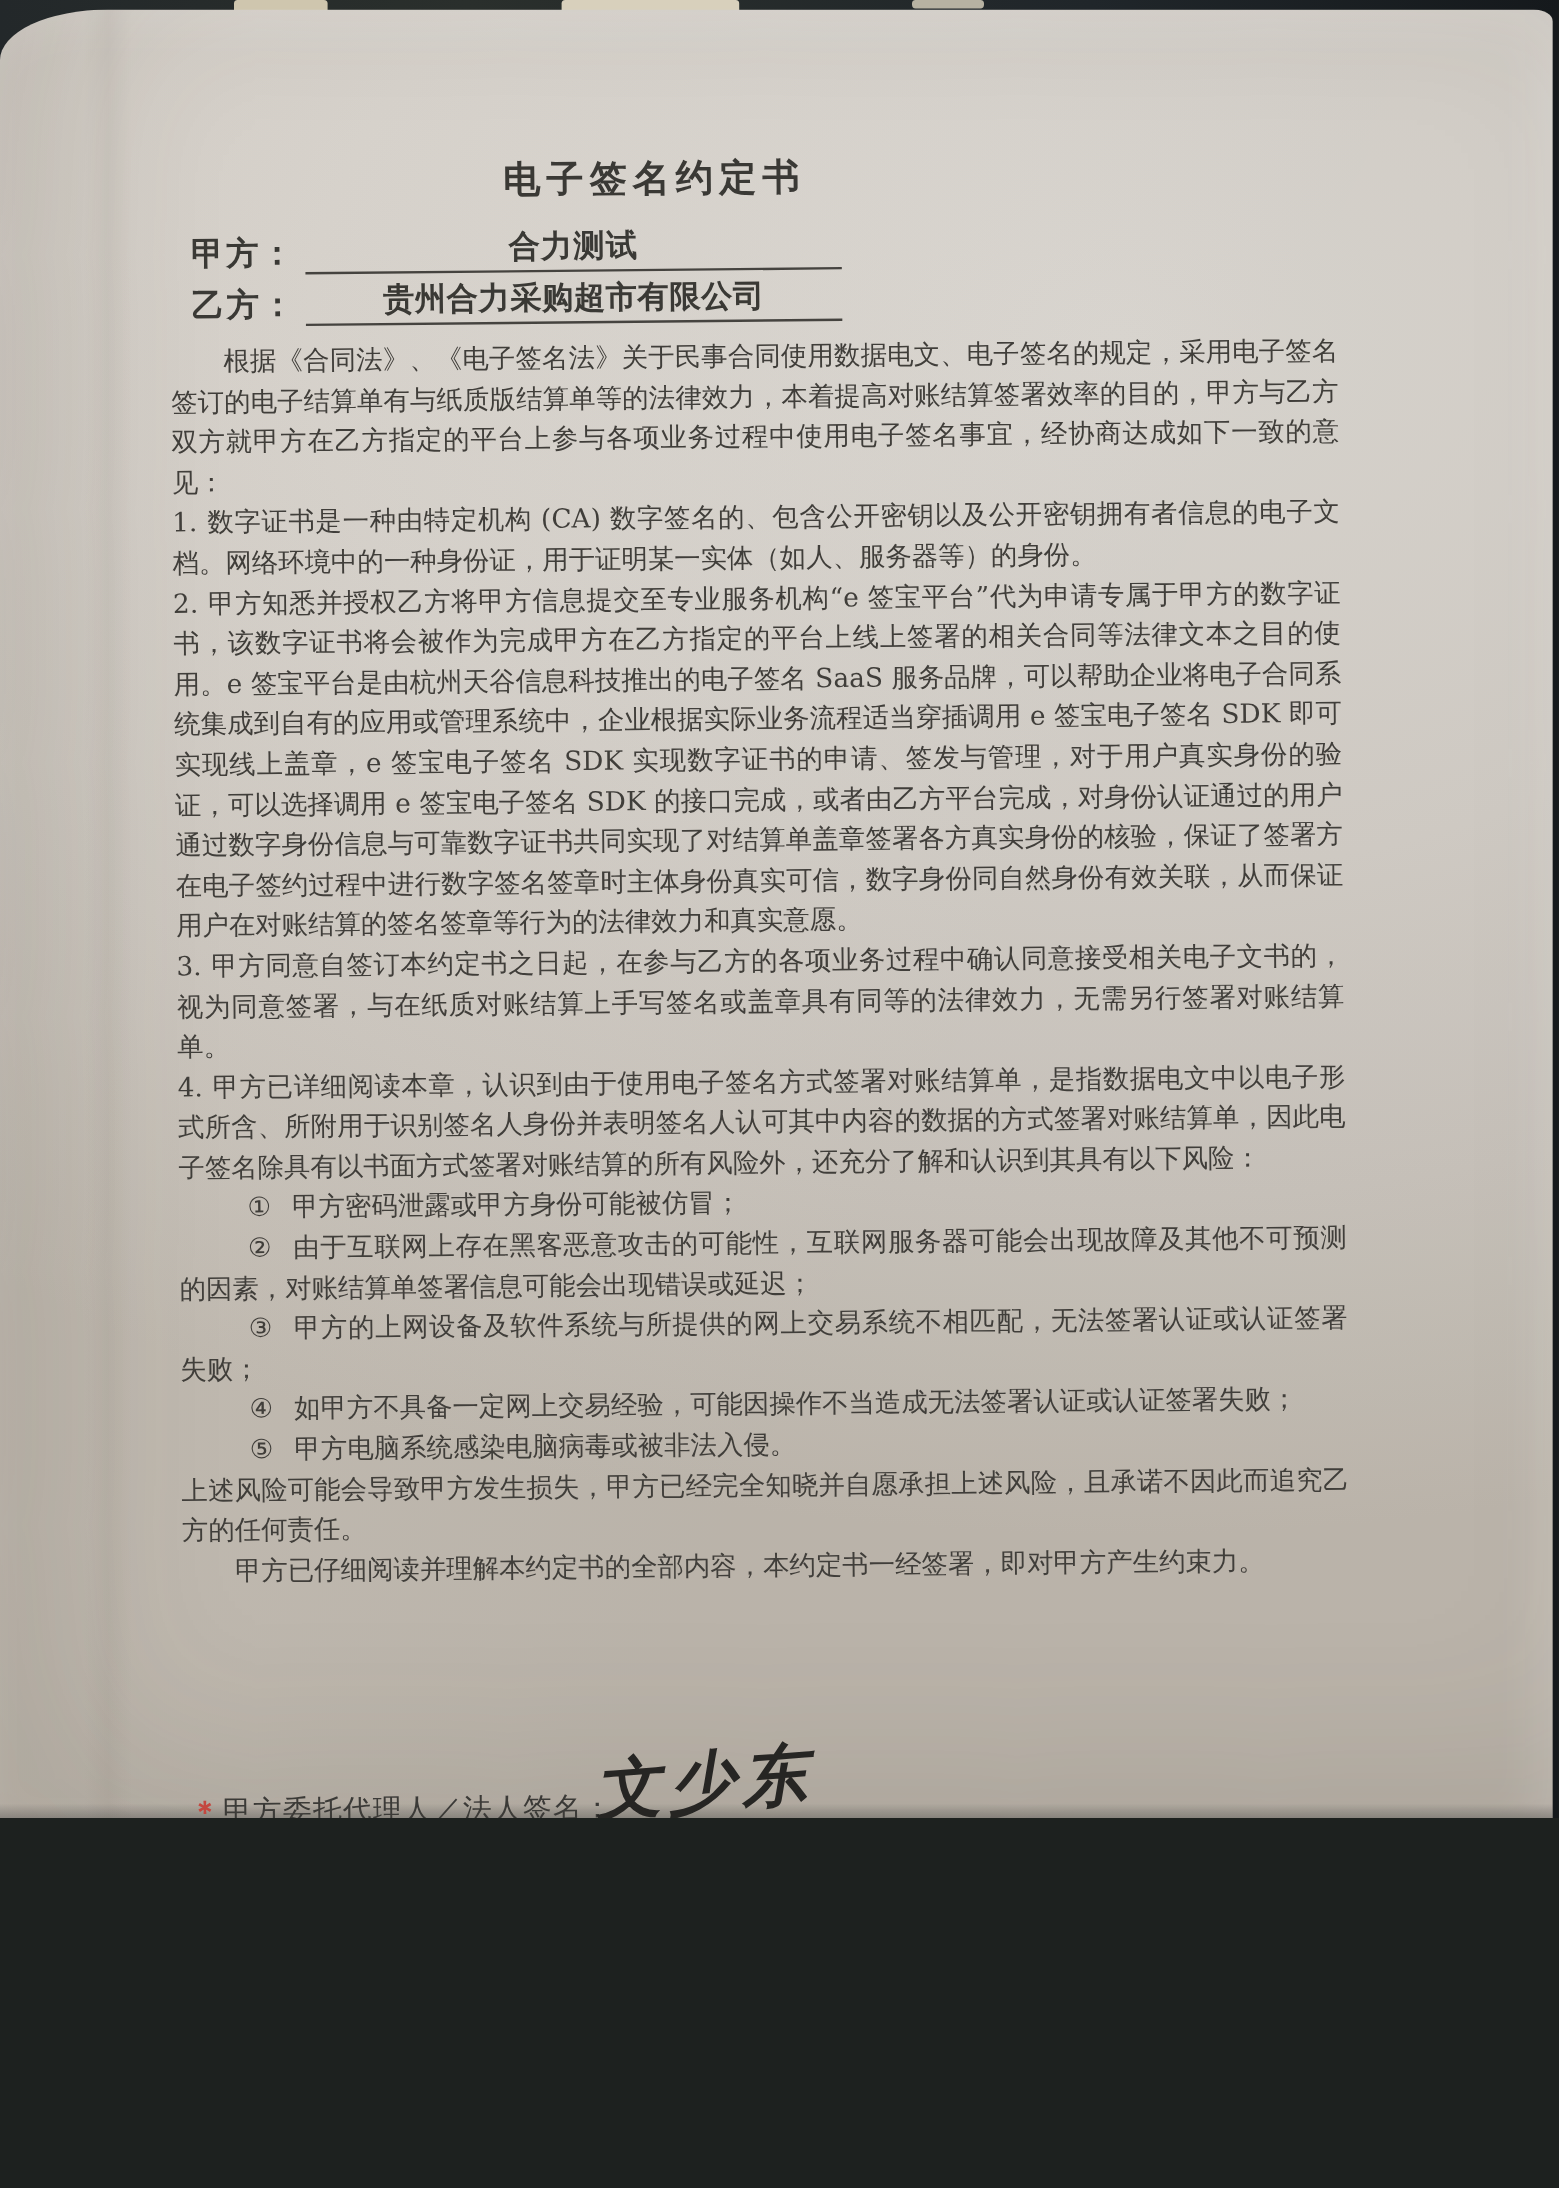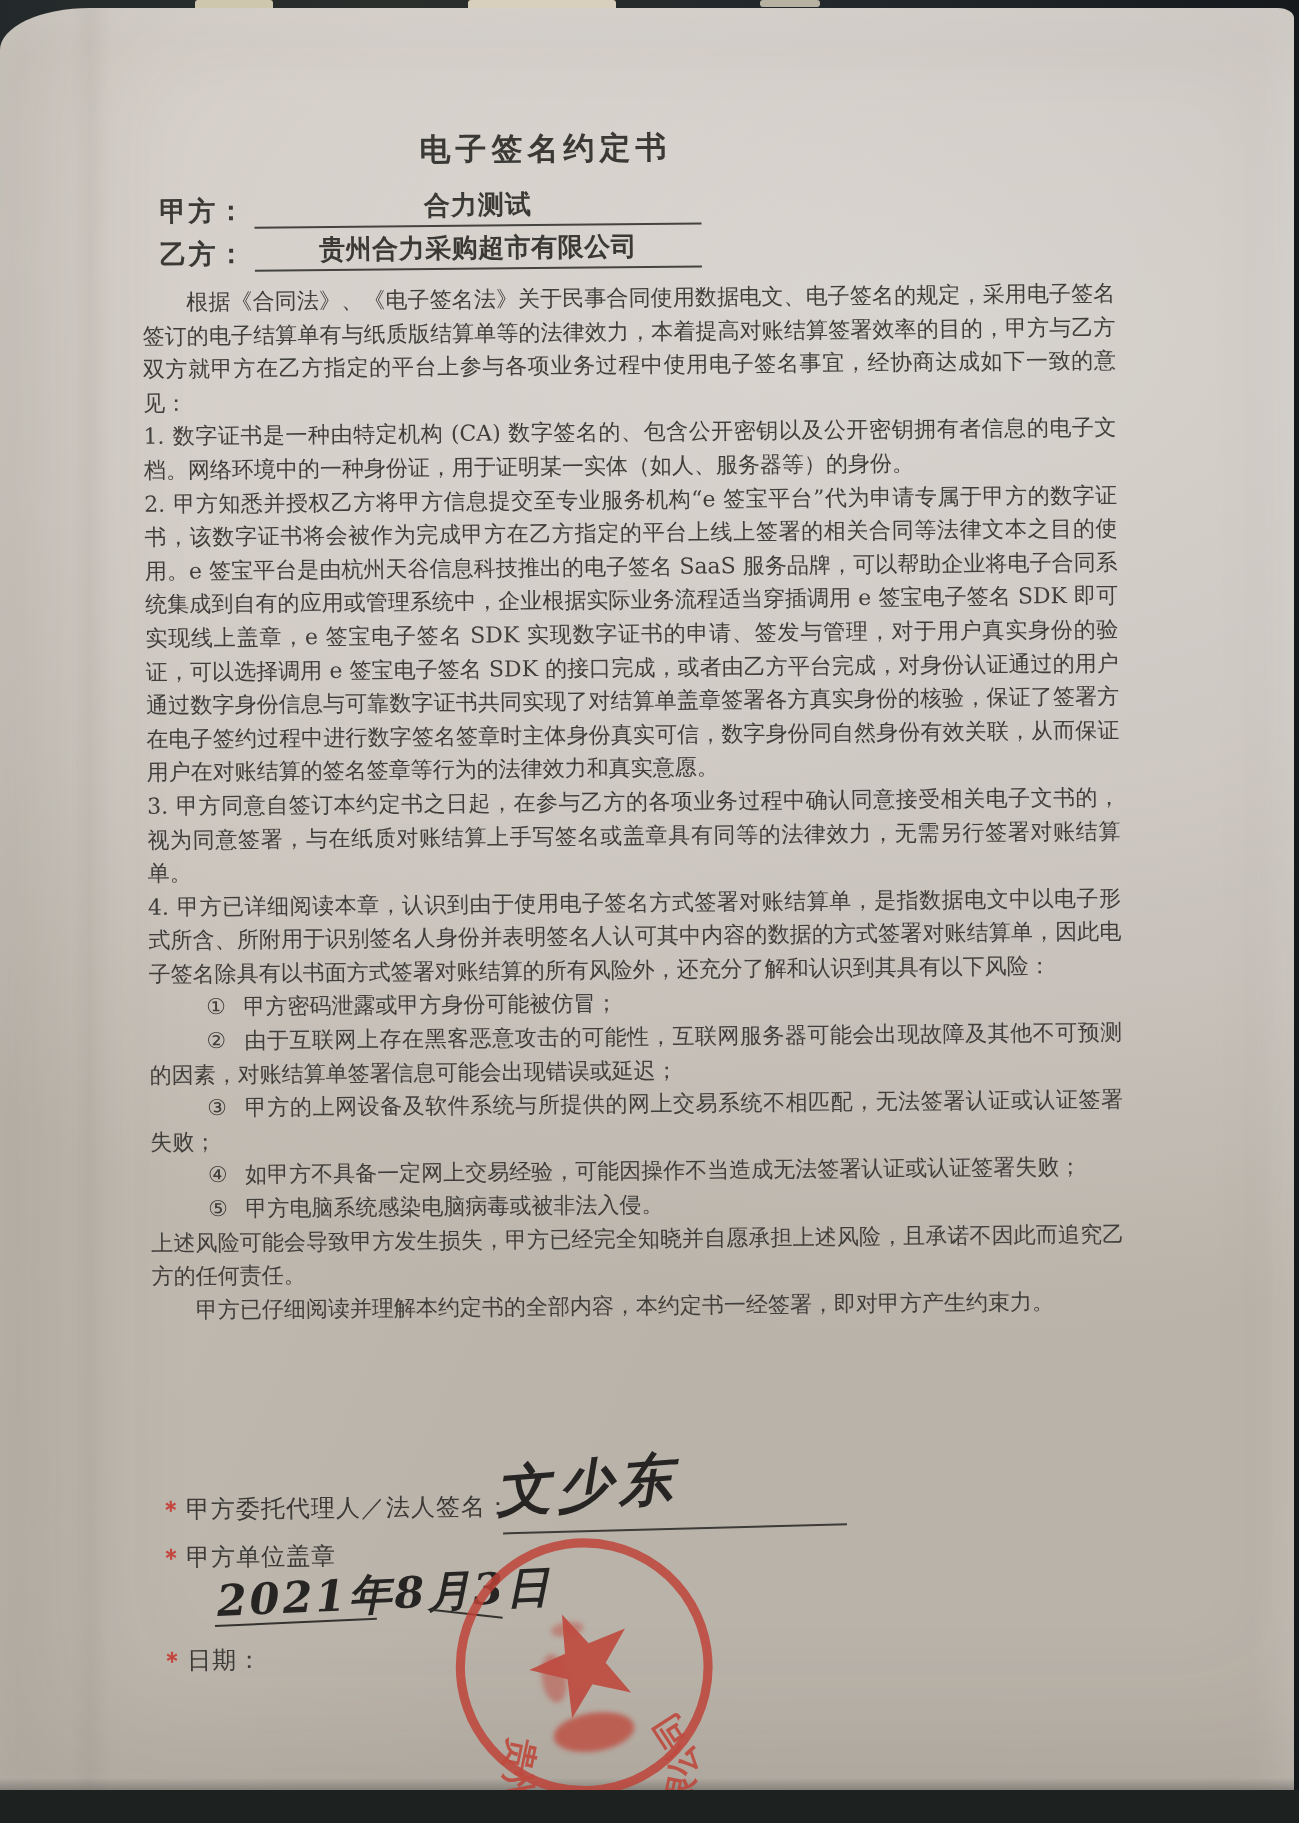--- a/index.html
+++ b/index.html
@@ -1,16 +1,16 @@
 <!DOCTYPE html>
 <html><head>
 <meta charset="utf-8">
 <style>
   html,body{margin:0;padding:0;background:#1d211f;}
-  #page{position:relative;width:1299px;height:1790px;overflow:hidden;
+  #page{position:relative;width:1299px;height:1515px;overflow:hidden;
         background:linear-gradient(90deg,#23282a 0%,#2a2f2c 30%,#20262a 70%,#15191c 100%);
         font-family:"DejaVu Serif","Liberation Serif",serif;}
   .top-blob{position:absolute;border-radius:3px;}
   .blob1{left:195px;top:0;width:78px;height:14px;background:#cfc6ae;}
   .blob2{left:468px;top:0;width:148px;height:11px;background:#d8d0bc;}
   .blob3{left:760px;top:0;width:60px;height:7px;background:#b7b2a2;}
 
   .paper{position:absolute;left:0;right:5px;top:8px;bottom:0;
     background:
       linear-gradient(115deg,rgba(255,255,255,.07),rgba(0,0,0,.045) 60%),

